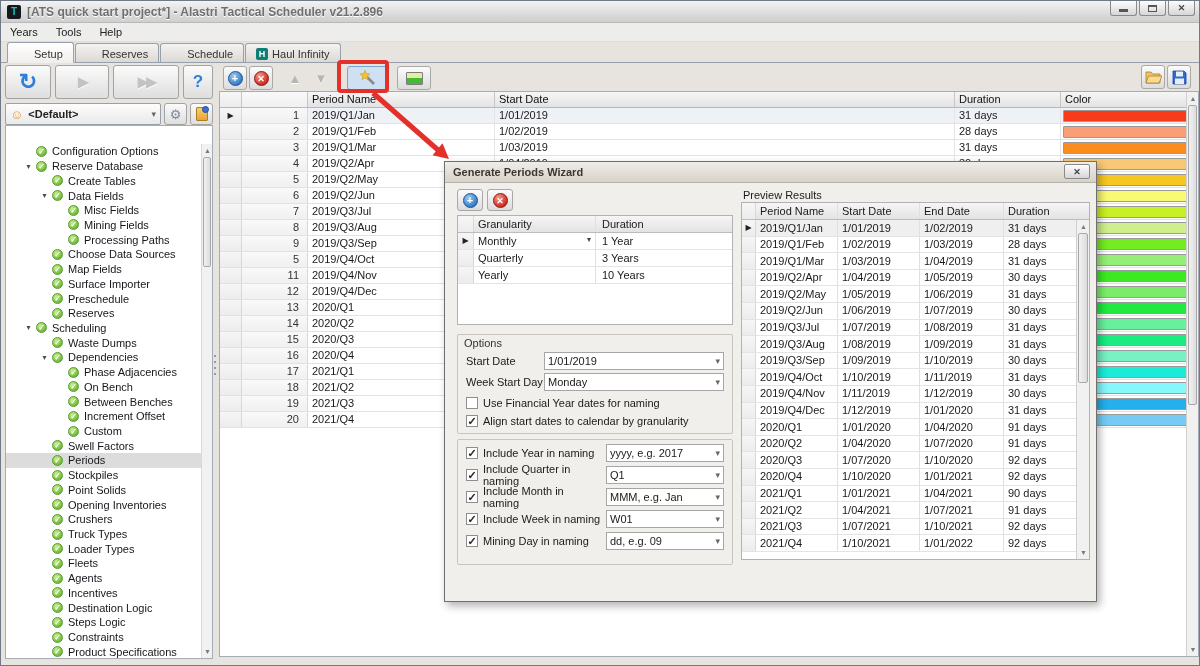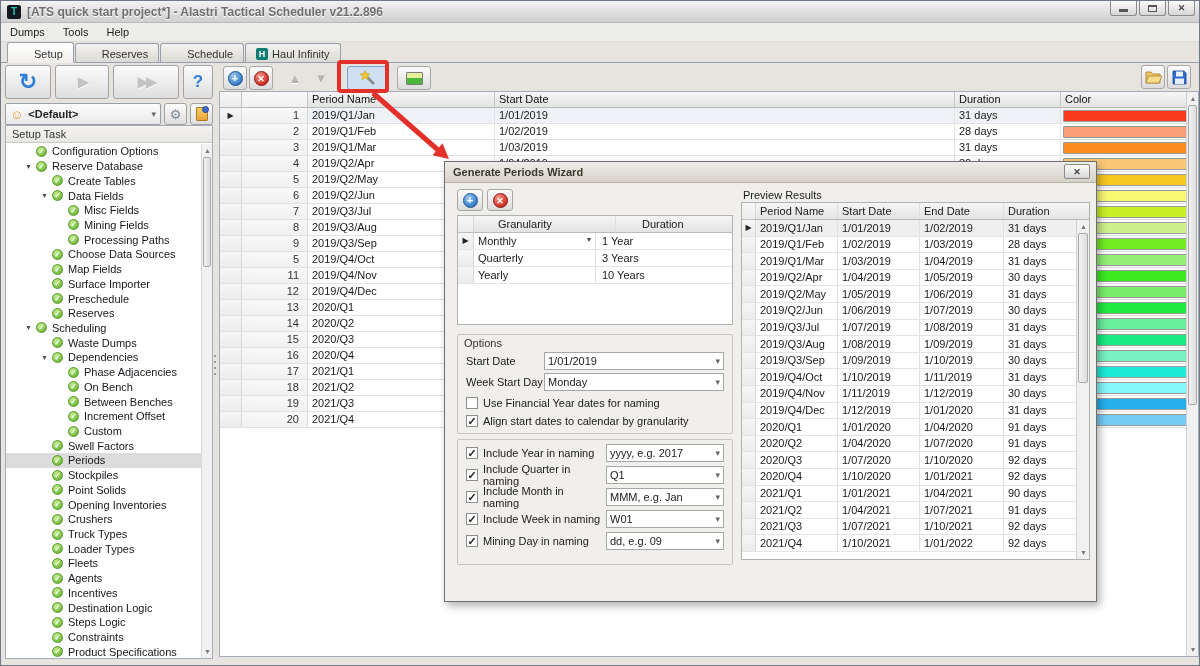--- a/index.html
+++ b/index.html
@@ -114,21 +114,21 @@
     background:#f1efeb; border:1px solid #6f6f6f; box-shadow:3px 4px 8px rgba(0,0,0,.3); }
   .dlg-title { height:21px; background:linear-gradient(#efede8,#d7d2c9); border-bottom:1px solid #b6b1a7;
     display:flex; align-items:center; padding:0 8px; font-weight:bold; color:#3a372f; }
   .dlg-close { position:absolute; right:6px; top:2px; width:26px; height:15px; border:1px solid #8a8a8a;
     border-radius:2px; background:linear-gradient(#fdfdfd,#d6d6d6); color:#444; font-size:9px; font-weight:bold;
     display:flex; align-items:center; justify-content:center; }
   .dlg-minibar { position:absolute; left:12px; top:27px; display:flex; gap:4px; }
   .minibtn { width:26px; height:22px; border:1px solid #a8a8a8; border-radius:3px;
     background:linear-gradient(#fbfbfb,#dcdcdc); display:flex; align-items:center; justify-content:center; }
   .gran-grid { position:absolute; left:12px; top:53px; width:276px; height:110px; background:#fff; border:1px solid #b2b2b2; }
-  .gg-head { display:flex; height:17px; background:linear-gradient(#f6f6f6,#e3e3e3); border-bottom:1px solid #bcbcbc;gap:20px; }
+  .gg-head { display:flex; height:17px; background:linear-gradient(#f6f6f6,#e3e3e3); border-bottom:1px solid #bcbcbc; }
   .gg-row { display:flex; height:17px; border-bottom:1px solid #e4e4e4; }
   .gg-m { flex:0 0 16px; border-right:1px solid #d8d8d8; background:linear-gradient(#f6f6f6,#ececec);
     font-size:8px; text-align:center; line-height:16px; color:#222; }
   .gg-g { flex:0 0 122px; border-right:1px solid #e0e0e0; padding:2px 4px; display:flex; }
   .gg-d { flex:1; padding:2px 6px; }
   .gg-g .dd { margin-left:auto; color:#444; font-size:8px; }
   .gbox { position:absolute; left:12px; width:276px; border:1px solid #c8c5be; border-radius:2px; background:#f1efeb; }
   .gbox-label { position:relative; top:2px; left:6px; color:#333; }
   .opt-row { display:flex; align-items:center; margin:5px 8px 0 8px; height:18px; }
   .opt-label { flex:0 0 78px; color:#1a1a1a; }
@@ -175,21 +175,21 @@
     <div class="winbtn">
         <div class="maxbox"></div>
       </div>
     <div class="winbtn">
         <span>✕</span>
       </div>
   </div>
 </div>
 
 <div class="menubar">
-  <div class="menuitem">Dumps</div>
+  <div class="menuitem">Years</div>
     <div class="menuitem">Tools</div>
     <div class="menuitem">Help</div>
 </div>
 
 <div class="tabbar">
   <div class="tab active">
       <span class="hi-icon" style="visibility: hidden;">H</span>
       <span>Setup</span>
     </div>
     <div class="tab">
@@ -228,21 +228,20 @@
       <span class="combo-arrow">▾</span>
     </div>
     <div class="smallbtn">
         <span class="ic-gear">⚙</span>
       </div>
     <div class="smallbtn">
         <span class="ic-note"></span>
       </div>
   </div>
   <div class="sb-box">
-    <div class="sb-header">Setup Task</div>
     <div class="tree">
       <div class="trow">
           <span class="texp" style="visibility: hidden; margin-left: 15px;">▾</span>
           <span class="chk">✓</span>
           <span>Configuration Options</span>
         </div>
         <div class="trow">
           <span class="texp" style="margin-left: 15px;">▾</span>
           <span class="chk">✓</span>
           <span>Reserve Database</span>

